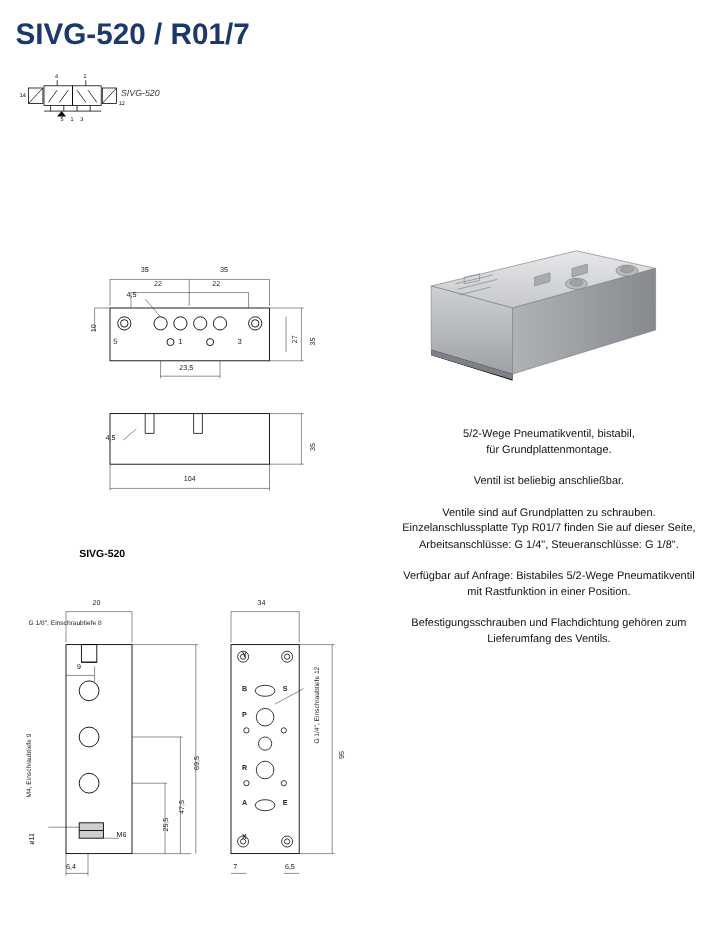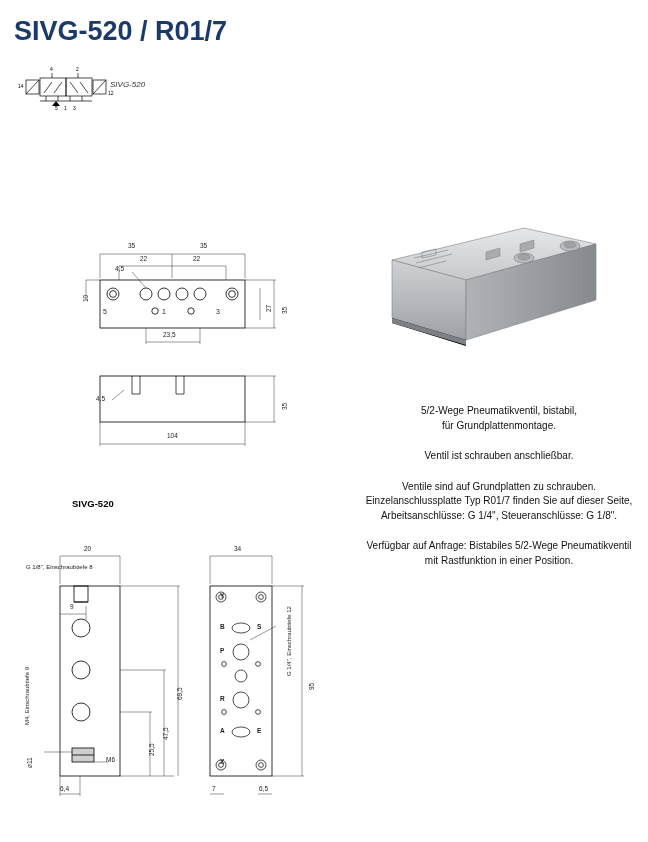--- a/index.html
+++ b/index.html
@@ -80,21 +80,21 @@
   .text-col {
     position: absolute;
     left: 359px;
     top: 388px;
     width: 280px;
     font-size: 10px;
     line-height: 14.5px;
     color: #111;
   }
   .text-col p {
-    margin: 16px 0 14px 0;
+    margin: 0 0 14px 0;
   }
 
   
   .photo {
     position: absolute;
     left: 374px;
     top: 222px;
     width: 240px;
     height: 135px;
   }
@@ -406,18 +406,19 @@
       </g>
 
       <path d="M18 96 L92 118 L92 124 L18 101 Z" fill="#7f8budefined"></path>
       <path d="M18 96 L92 118 L92 123 L18 101 Z" fill="#7d8185"></path>
     </svg>
   </div>
 
   <div class="text-col">
     <p style="white-space:pre-line">5/2-Wege Pneumatikventil, bistabil,
 für Grundplattenmontage.</p>
-    <p style="white-space:pre-line">Ventil ist schrauben anschließbar.</p>
+    <p style="white-space:pre-line">Ventil ist beliebig anschließbar.</p>
     <p style="white-space:pre-line">Ventile sind auf Grundplatten zu schrauben. Einzelanschlussplatte Typ R01/7 finden Sie auf dieser Seite, Arbeitsanschlüsse: G 1/4", Steueranschlüsse: G 1/8".</p>
     <p style="white-space:pre-line">Verfügbar auf Anfrage: Bistabiles 5/2-Wege Pneumatikventil mit Rastfunktion in einer Position.</p>
+    <p style="white-space:pre-line">Befestigungsschrauben und Flachdichtung gehören zum Lieferumfang des Ventils.</p>
   </div>
 
 </div>
 
 </body></html>

